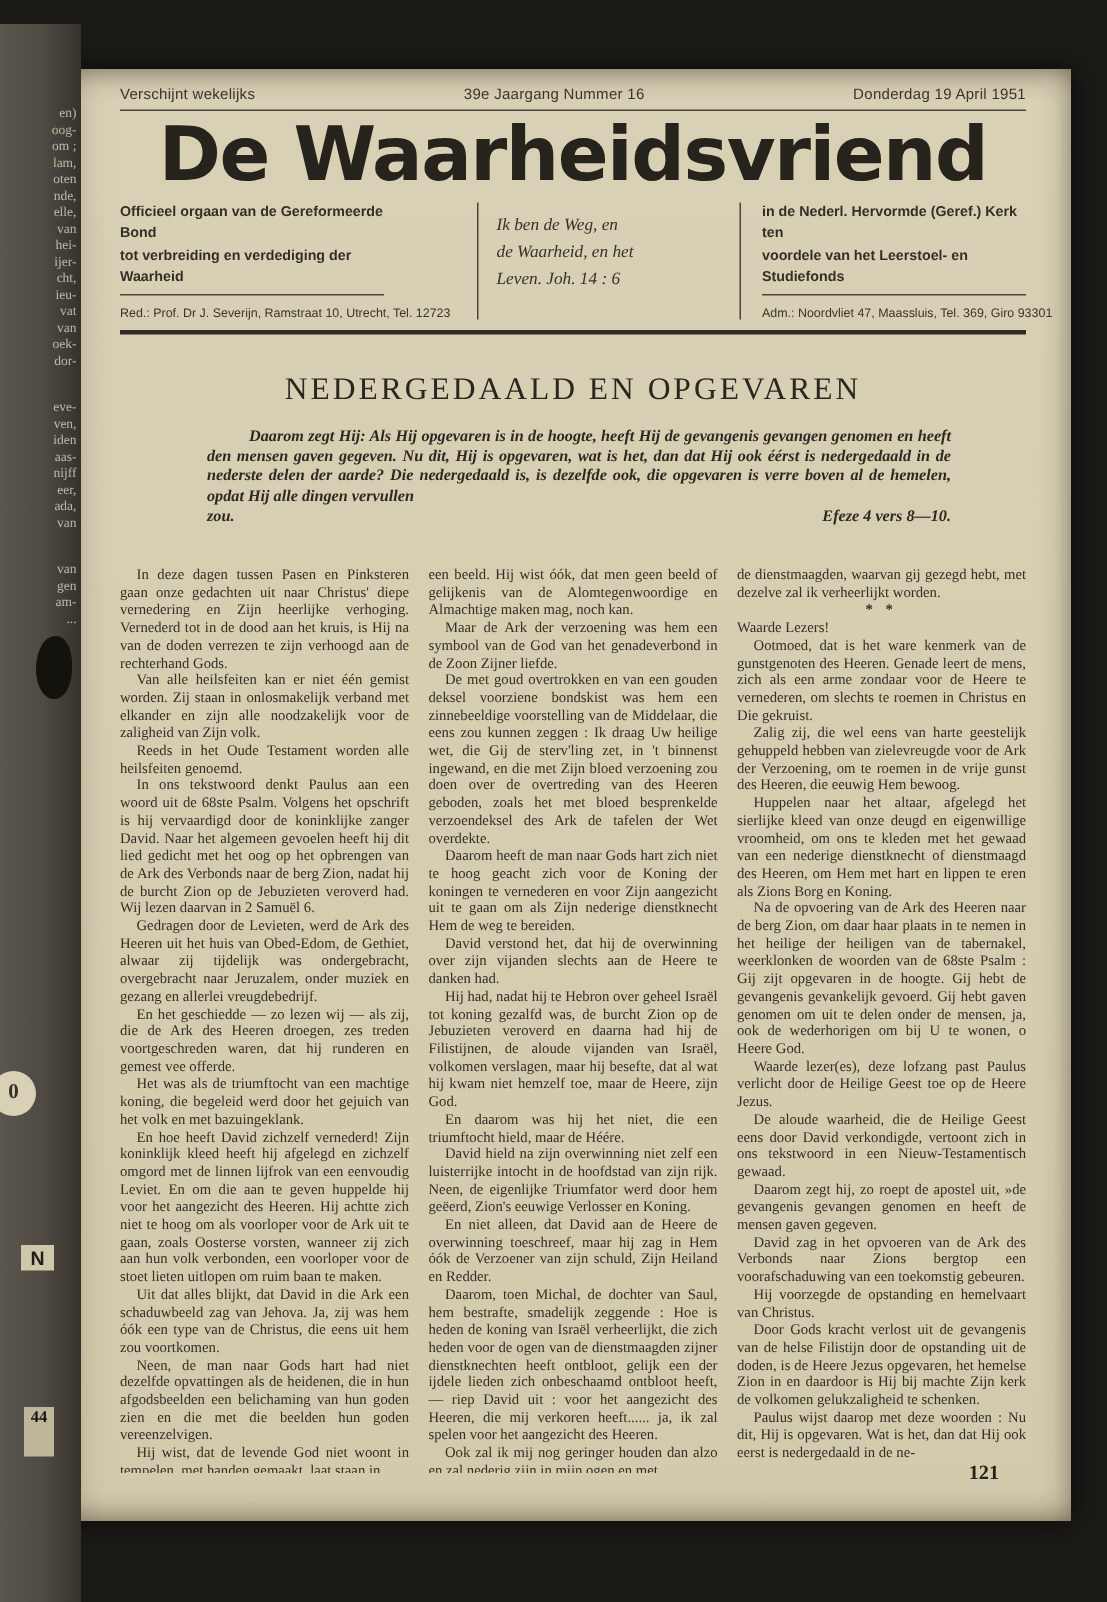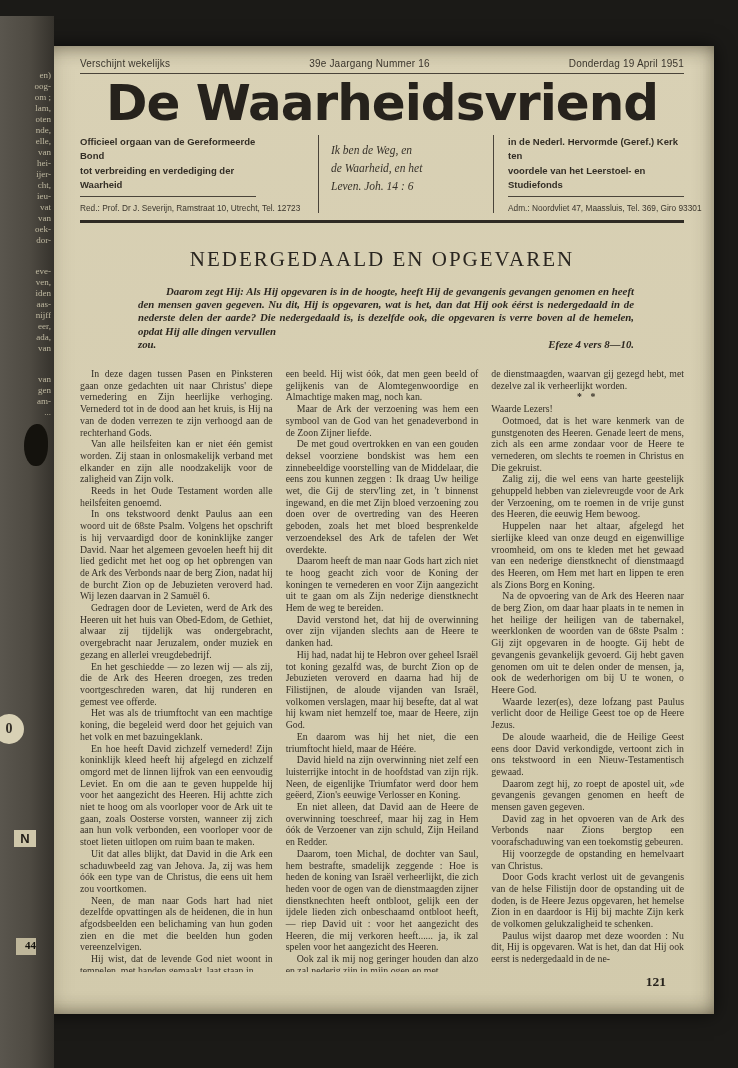--- a/index.html
+++ b/index.html
@@ -13,22 +13,22 @@
       background:linear-gradient(90deg,#5a564e 0%,var(--edge-strip) 55%,#35322c 100%);z-index:2;}
   .frag-group{position:absolute;right:3px;width:34px;text-align:right;}
   .g1{top:54px;} .g2{top:250px;padding-left:32px;} .g3{top:358px;}
   .frag{font-size:9px;line-height:11px;color:#d9d2b6;opacity:.82;font-family:"Liberation Serif",serif;}
   .ink-blob{position:absolute;left:24px;top:424px;width:24px;height:42px;background:#14120d;
       border-radius:55% 45% 50% 50%;z-index:4;}
   .label-circle{position:absolute;left:-6px;top:714px;width:30px;height:30px;border-radius:50%;
       background:#d8d1b5;color:#332e26;font-weight:bold;font-size:14px;line-height:30px;text-align:center;z-index:3;}
   .label-n{position:absolute;left:14px;top:830px;width:22px;height:17px;background:#cfc7aa;color:#211d17;
       font-family:"Liberation Sans",sans-serif;font-weight:bold;font-size:13px;line-height:17px;text-align:center;z-index:3;}
-  .label-44{position:absolute;left:16px;top:938px;width:20px;height:17px;background:#beb69a;color:#14120d;
-      font-weight:bold;font-size:11px;line-height:15px;text-align:right;z-index:3;}
+  .label-44{position:absolute;left:16px;top:938px;width:20px;height:33px;background:#beb69a;color:#14120d;
+      font-weight:bold;font-size:11px;line-height:15px;text-align:center;z-index:3;}
   
   .paper{position:absolute;left:36px;top:46px;width:678px;height:968px;z-index:1;
       background:linear-gradient(180deg,#d9d1b5 0%,var(--paper) 40%,#d2caac 100%);
       box-shadow:0 0 18px rgba(0,0,0,.65),
                  inset 16px 0 26px -8px rgba(50,42,28,.5),
                  inset -10px 0 20px -8px rgba(50,42,28,.3),
                  inset 0 10px 18px -8px rgba(50,42,28,.3),
                  inset 0 -10px 18px -8px rgba(50,42,28,.3);
       padding:12px 30px 0 44px;box-sizing:border-box;}
   .issue-row{display:flex;justify-content:space-between;font-family:"Liberation Sans",sans-serif;
@@ -42,21 +42,21 @@
   .org{font-family:"Liberation Sans",sans-serif;font-weight:bold;font-size:9.5px;line-height:1.5;color:#332e26;}
   .contact{font-family:"Liberation Sans",sans-serif;font-size:8.3px;color:#3a352c;margin-top:6px;white-space:nowrap;}
   .verse-box{flex:0 0 150px;border-left:1px solid var(--rule);border-right:1px solid var(--rule);
       padding:7px 12px;font-style:italic;font-size:11.5px;line-height:1.55;color:#37322a;margin-left:48px;}
   .thick-rule{height:3px;background:#2f2b24;margin-top:7px;}
   .headline{margin:24px 0 0 0;text-align:center;font-weight:400;font-size:21px;letter-spacing:2px;color:#2a2620;}
   .intro{margin:13px 50px 0 58px;font-style:italic;font-weight:bold;font-size:10.8px;line-height:13.2px;
       color:#2d2821;text-align:justify;}
   .intro-text{margin:0;text-indent:28px;}
   .intro-last{display:flex;justify-content:space-between;}
-  .columns{display:flex;gap:13px;margin-top:17px;height:604px;overflow:hidden;text-align:justify;}
+  .columns{display:flex;gap:13px;margin-top:27px;height:604px;overflow:hidden;text-align:justify;}
   .col{flex:1 1 0;min-width:0;font-size:9.8px;line-height:11.7px;color:#332e26;}
   .para{margin:0;text-indent:11px;}
   .para.noindent{text-indent:0;}
   .para.center{text-align:center;text-indent:0;letter-spacing:3px;font-weight:bold;}
   .pagenum{position:absolute;right:48px;bottom:24px;font-weight:bold;font-size:13.5px;color:#26221c;}
 </style>
 </head>
 <body>
 
 <div class="page">

